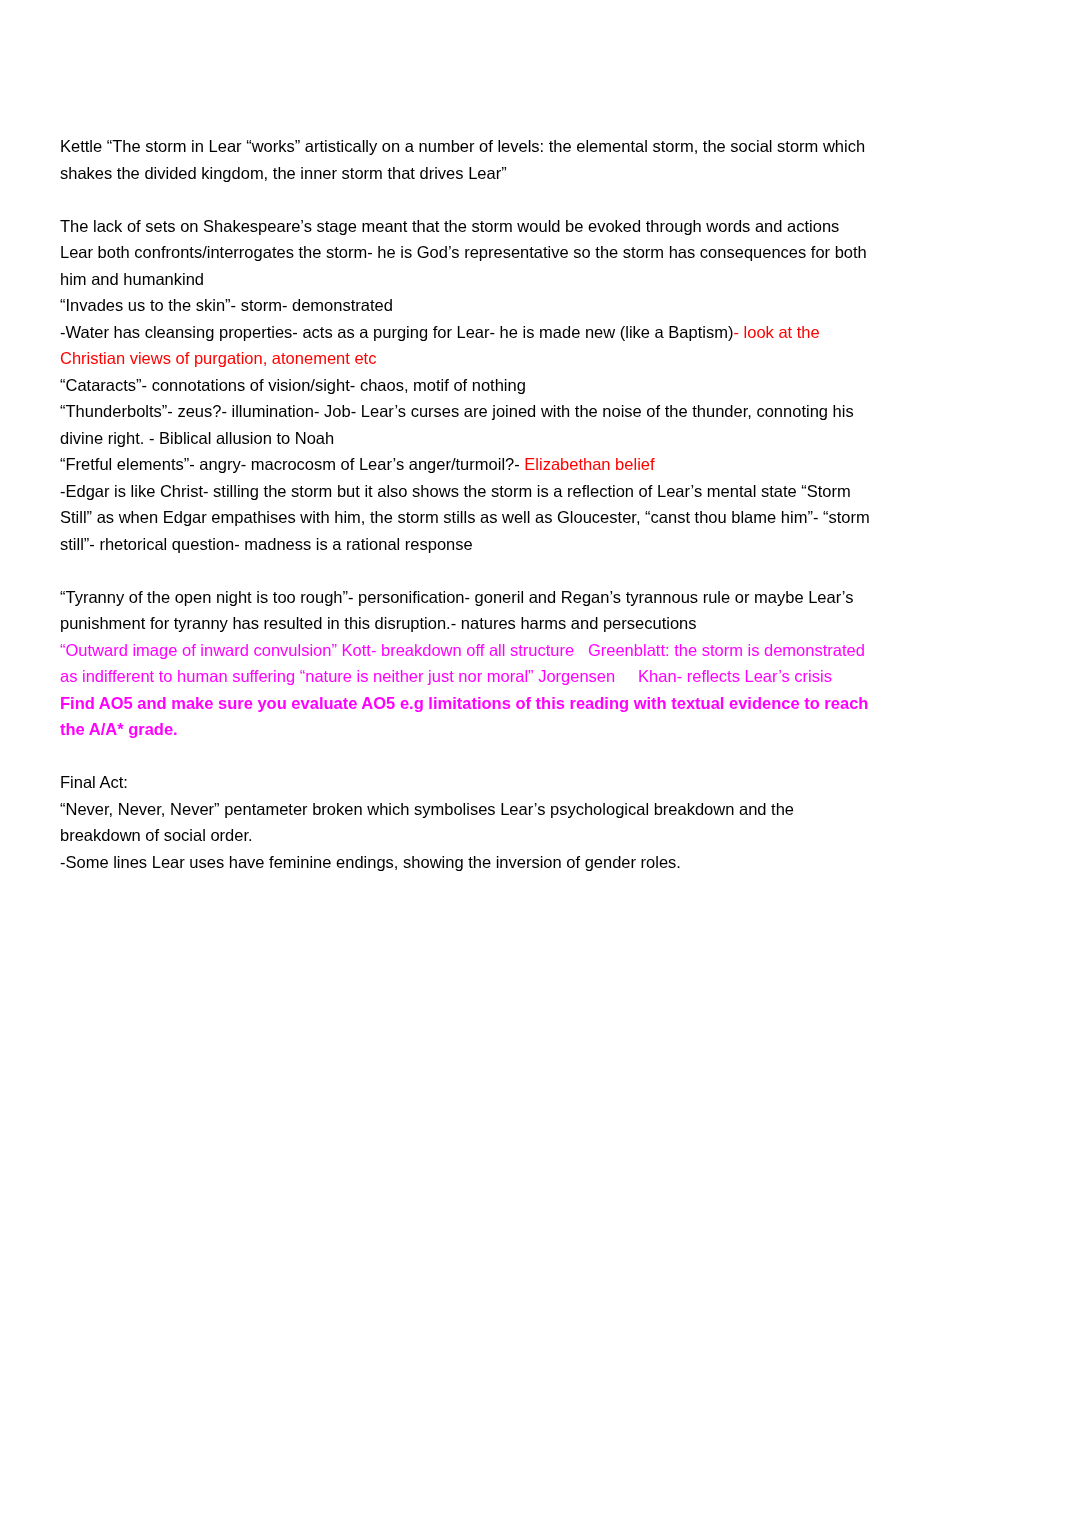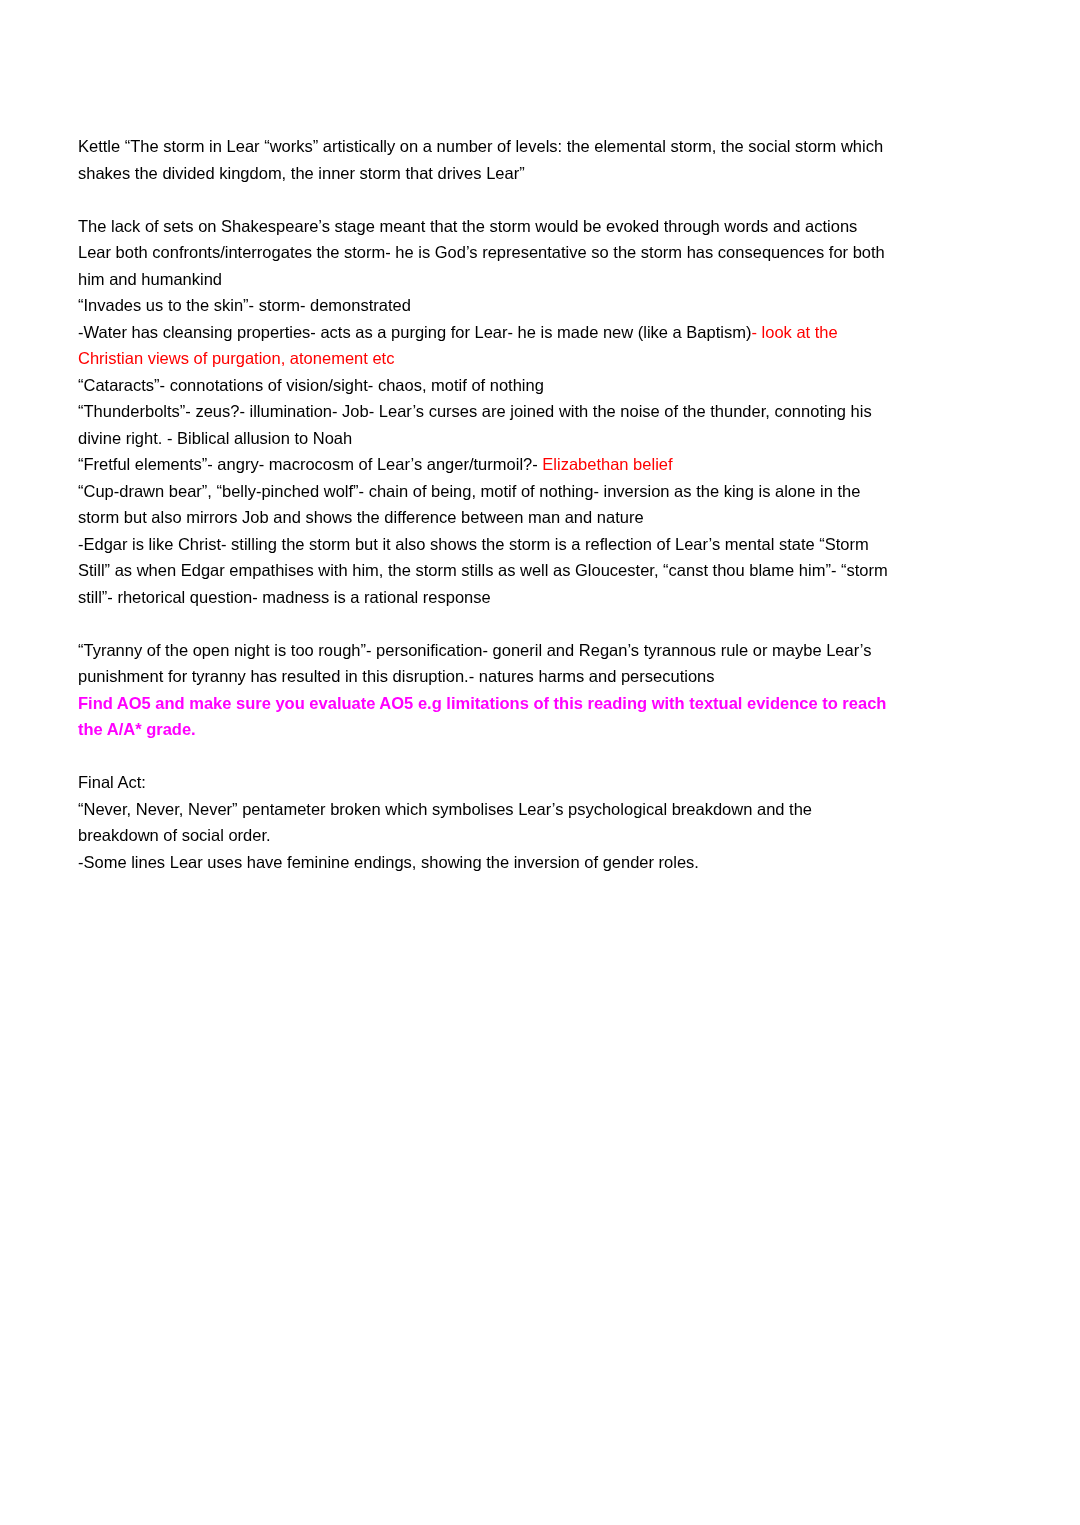--- a/index.html
+++ b/index.html
@@ -6,21 +6,21 @@
     margin: 0;
     padding: 0;
     background: #ffffff;
   }
   .page {
     position: relative;
     width: 964px;
     min-height: 1525px;
     background: #ffffff;
     box-sizing: border-box;
-    padding: 133px 130px 40px 78px;
+    padding: 133px 130px 40px 60px;
     font-family: "Liberation Sans", sans-serif;
   }
   .doc-body {
     width: 816px;
     color: #000000;
     font-size: 16.5px;
     line-height: 26.5px;
   }
   .para {
     margin: 0;
@@ -42,23 +42,23 @@
   <div class="doc-body" style="color: rgb(0, 0, 0);">
       <p class="para"><span class="run normal">Kettle “The storm in Lear “works” artistically on a number of levels: the elemental storm, the social storm which shakes the divided kingdom, the inner storm that drives Lear”</span></p>
       <p class="para blank"></p>
       <p class="para"><span class="run normal">The lack of sets on Shakespeare’s stage meant that the storm would be evoked through words and actions</span></p>
       <p class="para"><span class="run normal">Lear both confronts/interrogates the storm- he is God’s representative so the storm has consequences for both him and humankind</span></p>
       <p class="para"><span class="run bold">“Invades us to the skin”</span><span class="run normal">- storm- demonstrated</span></p>
       <p class="para"><span class="run normal">-Water has cleansing properties- </span><span class="run bold">acts as a purging for Lear</span><span class="run normal">- he is made new (like a Baptism)</span><span class="run red">- look at the Christian views of purgation, atonement etc</span></p>
       <p class="para"><span class="run normal">“Cataracts”- connotations of vision/sight- chaos, motif of nothing</span></p>
       <p class="para"><span class="run normal">“Thunderbolts”- zeus?- illumination- </span><span class="run bold">Job-</span><span class="run normal"> Lear’s curses are joined with the noise of the thunder, connoting his divine right. - Biblical allusion to Noah</span></p>
       <p class="para"><span class="run normal">“Fretful elements”- angry- macrocosm of Lear’s anger/turmoil?- </span><span class="run red">Elizabethan belief</span></p>
-      <p class="para"><span class="run normal">“Cup-drawn bear”, “belly-pinched wolf”- chain of being, motif of nothing- inversion as the king is alone in the storm but also mirrors Job and shows the difference between man and nature</span></p>
       <p class="para"><span class="run normal">-Edgar is like Christ- stilling the storm but it also shows the storm is a reflection of Lear’s mental state “Storm Still” as when Edgar empathises with him, the storm stills as well as Gloucester, “canst thou blame him”- “storm still”- rhetorical question- madness is a rational response</span></p>
       <p class="para blank"></p>
       <p class="para"><span class="run normal">“Tyranny of the open night is too rough”- </span><span class="run bold">personification</span><span class="run normal">- goneril and Regan’s tyrannous rule or maybe Lear’s punishment for tyranny has resulted in this disruption.- natures harms and persecutions</span></p>
+      <p class="para"><span class="run magenta">“Outward image of inward convulsion” Kott- breakdown off all structure   Greenblatt: the storm is demonstrated as indifferent to human suffering “nature is neither just nor moral” Jorgensen     Khan- reflects Lear’s crisis</span></p>
       <p class="para"><span class="run magenta-bold">Find AO5 and make sure you evaluate AO5 e.g limitations of this reading with textual evidence to reach the A/A* grade.</span></p>
       <p class="para blank"></p>
       <p class="para"><span class="run normal">Final Act:</span></p>
       <p class="para"><span class="run normal">“Never, Never, Never” pentameter broken which symbolises Lear’s </span><span class="run bold">psychological</span><span class="run normal"> breakdown and the breakdown of social order.</span></p>
       <p class="para"><span class="run normal">-Some lines Lear uses have feminine endings, showing the inversion of gender roles.</span></p>
     </div>
 </div>
 
 </body></html>

